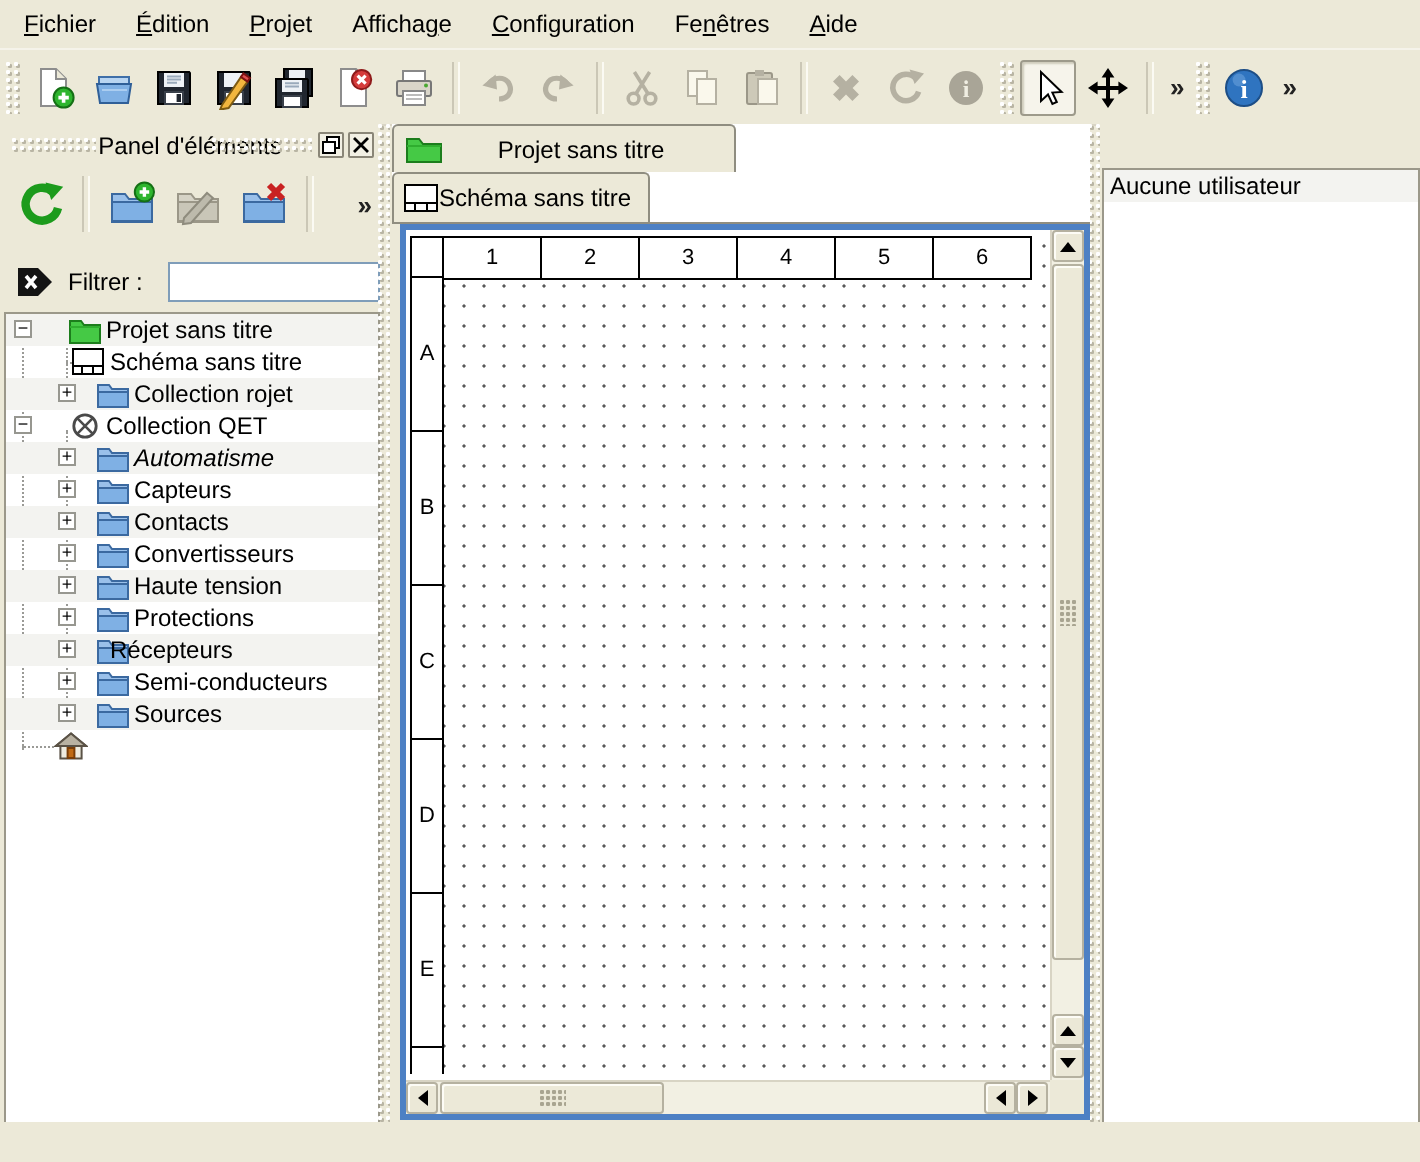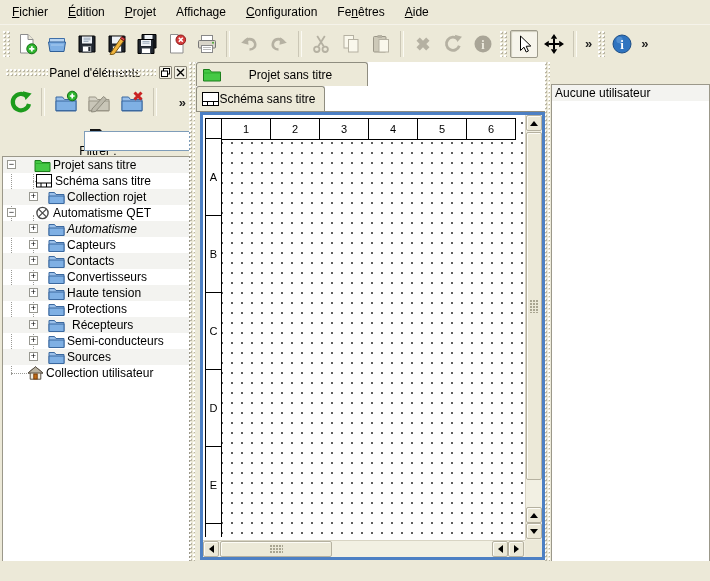--- a/index.html
+++ b/index.html
@@ -33,21 +33,21 @@
             display:flex;align-items:center;justify-content:center;padding:0;border-radius:1px;}
   .dock-btn svg{width:9px;height:9px;display:block;}
   
   .left-dock{left:0;width:190px;height:499px;}
   .panel-toolbar{position:relative;height:36px;display:flex;align-items:center;padding-left:4px;}
   .pt-btn{width:30px;height:30px;border:none;background:transparent;padding:2px;margin:0 2px;
           display:flex;align-items:center;justify-content:center;}
   .pt-btn svg{width:24px;height:24px;display:block;}
   .pt-sep{width:2px;height:28px;margin:0 4px;border-left:1px solid #cbc7b6;border-right:1px solid #fbfaf3;}
   .pt-chevron{font-weight:bold;font-size:13px;margin-left:14px;}
-  .filter-row{position:absolute;left:0;top:66px;width:190px;height:26px;display:flex;align-items:center;flex-direction:column;}
+  .filter-row{position:absolute;left:0;top:66px;width:190px;height:26px;display:flex;align-items:center;}
   .filter-icon{width:20px;height:16px;margin-left:8px;}
   .filter-label{margin-left:6px;}
   .filter-input{position:absolute;left:84px;top:3px;width:100px;height:18px;border:1px solid #7f9db9;
                 background:#fff;font:inherit;padding:0 2px;}
   .tree{position:absolute;left:2px;top:94px;width:186px;height:405px;background:#fff;
         border:1px solid #9b988a;overflow:hidden;}
   .tree-row{position:relative;height:16px;line-height:16px;white-space:nowrap;}
   .tree-row.alt{background:#f3f3f0;}
   .tree-label{position:absolute;top:0;}
   .tree-icon{position:absolute;top:1px;width:17px;height:14px;}
@@ -359,21 +359,21 @@
           <span class="tree-label" style="left: 64px;">Collection rojet</span>
         </div>
         <div class="tree-row">
           <span class="expander" style="left: 4px;">−</span>
           <span class="tree-icon" style="left: 31px;">
             <svg viewBox="0 0 17 14">
               <circle cx="8.5" cy="7" r="5.6" fill="#fff" stroke="#4a4a4a" stroke-width="1.4"></circle>
               <path d="M4.6 3.1 L12.4 10.9 M12.4 3.1 L4.6 10.9" stroke="#4a4a4a" stroke-width="1.3"></path>
             </svg>
           </span>
-          <span class="tree-label" style="left: 50px;">Automatisme QET</span>
+          <span class="tree-label" style="left: 50px;">Collection QET</span>
         </div>
         <div class="tree-row alt">
           <span class="expander" style="left: 26px;">+</span>
           <span class="tree-icon" style="left: 45px;">
             <svg viewBox="0 0 17 14">
               <path d="M1 2.5 h5.5 l1.5 2 H16 v9 H1z" fill="#9ac0ea" stroke="#3b69a0"></path>
               <path d="M1 6 h15 v7.5 H1z" fill="#7fb0e4" stroke="#3b69a0"></path>
             </svg>
           </span>
           <span class="tree-label" style="left: 64px; font-style: italic;">Automatisme</span>
@@ -429,21 +429,21 @@
           <span class="tree-label" style="left: 64px;">Protections</span>
         </div>
         <div class="tree-row alt">
           <span class="expander" style="left: 26px;">+</span>
           <span class="tree-icon" style="left: 45px;">
             <svg viewBox="0 0 17 14">
               <path d="M1 2.5 h5.5 l1.5 2 H16 v9 H1z" fill="#9ac0ea" stroke="#3b69a0"></path>
               <path d="M1 6 h15 v7.5 H1z" fill="#7fb0e4" stroke="#3b69a0"></path>
             </svg>
           </span>
-          <span class="tree-label" style="left: 69px; text-align: center;">Récepteurs</span>
+          <span class="tree-label" style="left: 52px; text-align: center;">Récepteurs</span>
         </div>
         <div class="tree-row">
           <span class="expander" style="left: 26px;">+</span>
           <span class="tree-icon" style="left: 45px;">
             <svg viewBox="0 0 17 14">
               <path d="M1 2.5 h5.5 l1.5 2 H16 v9 H1z" fill="#9ac0ea" stroke="#3b69a0"></path>
               <path d="M1 6 h15 v7.5 H1z" fill="#7fb0e4" stroke="#3b69a0"></path>
             </svg>
           </span>
           <span class="tree-label" style="left: 64px;">Semi-conducteurs</span>
@@ -460,21 +460,20 @@
         </div>
         <div class="tree-row">
           <span class="tree-stub" style="left: 8px; width: 16px;"></span>
           <span class="tree-icon" style="left: 24px;">
             <svg viewBox="0 0 17 14">
               <path d="M8.5 0.8 L16 7 H13.8 V13.2 H3.2 V7 H1 Z" fill="#efece0" stroke="#5a5246"></path>
               <path d="M8.5 0.8 L16 7 H1 Z" fill="#b9b2a2" stroke="#5a5246"></path>
               <rect x="6.8" y="8" width="3.4" height="5" fill="#c06a14" stroke="#7a3e08"></rect>
             </svg>
           </span>
-          <span class="tree-label" style="left: 43px;">Collection utilisateur</span>
         </div>
       </div>
   </div>
 
   <div class="vsplit grip" style="left:189px;"></div>
   <div class="vsplit grip" style="left:544px;"></div>
 
   <div class="proj-tabbar">
     <div class="tab proj-tab">
       <span class="ticon">

